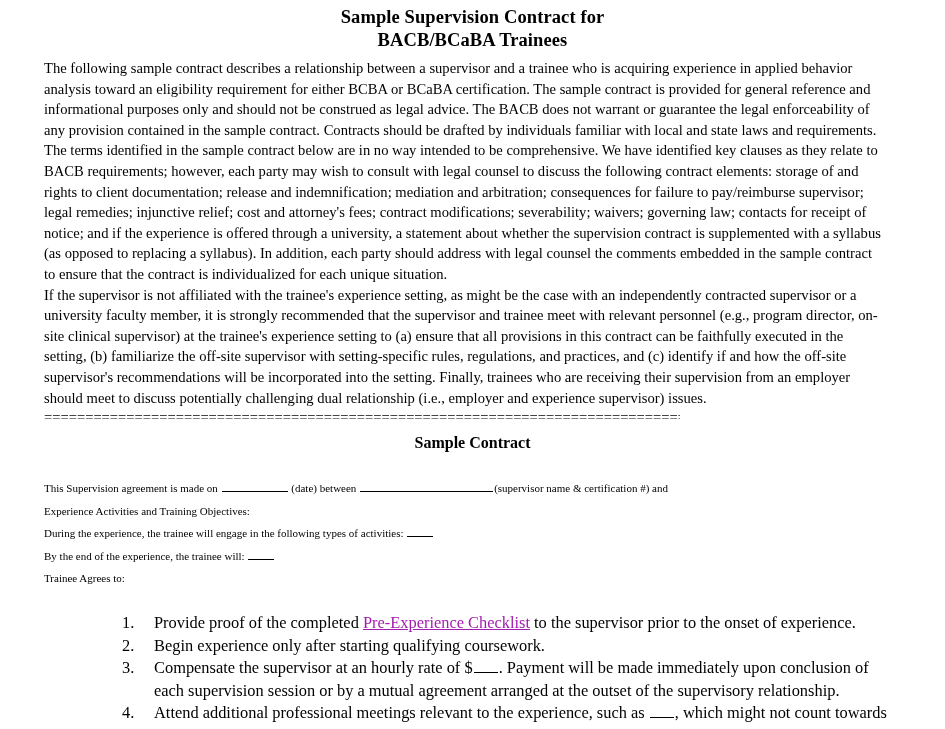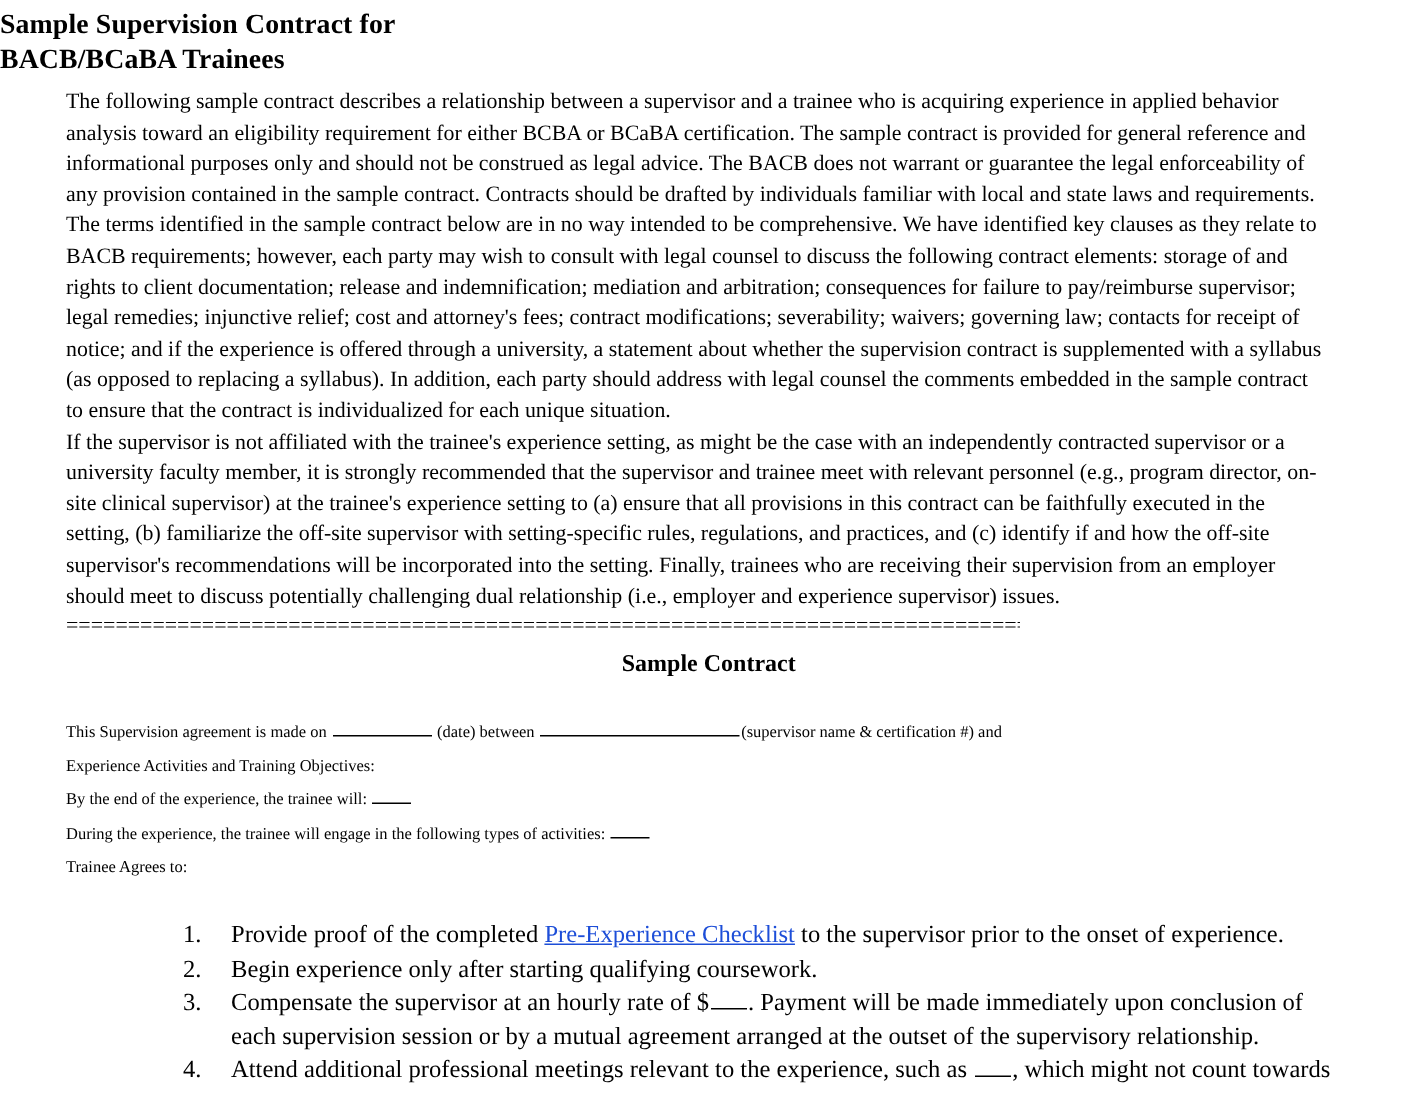--- a/index.html
+++ b/index.html
@@ -18,20 +18,21 @@
     position: relative;
     width: 945px;
     height: 729px;
     background: #ffffff;
     box-sizing: border-box;
     padding: 0;
   }
 
   
   .title-block {
+    text-align: center;
     padding-top: 6px;
   }
   .title-line {
     font-size: 18.5px;
     font-weight: bold;
     line-height: 23px;
     letter-spacing: 0.1px;
   }
 
   
@@ -130,21 +131,21 @@
     margin-bottom: 0;
   }
   .agree-list li .num {
     position: absolute;
     left: 78px;
     top: 0;
     width: 26px;
     text-align: left;
   }
   a.doclink {
-    color: #1d4ed8;
+    color: #a21caf;
     text-decoration: underline;
   }
 </style>
 </head>
 <body>
 
 <div class="page">
 
   <div class="title-block">
     <div class="title-line">Sample Supervision Contract for</div>
@@ -157,22 +158,22 @@
     <p>If the supervisor is not affiliated with the trainee's experience setting, as might be the case with an independently contracted supervisor or a university faculty member, it is strongly recommended that the supervisor and trainee meet with relevant personnel (e.g., program director, on-site clinical supervisor) at the trainee's experience setting to (a) ensure that all provisions in this contract can be faithfully executed in the setting, (b) familiarize the off-site supervisor with setting-specific rules, regulations, and practices, and (c) identify if and how the off-site supervisor's recommendations will be incorporated into the setting. Finally, trainees who are receiving their supervision from an employer should meet to discuss potentially challenging dual relationship (i.e., employer and experience supervisor) issues.</p>
   </div>
 
   <div class="eq-divider">=====================================================================================================</div>
 
   <div class="sub-heading">Sample Contract</div>
 
   <div class="agreement">
     <p><span>This Supervision agreement is made on </span><span class="blank-md"></span><span> (date) between </span><span class="blank-lg"></span><span>(supervisor name &amp; certification #) and </span></p>
     <p class="bold">Experience Activities and Training Objectives:</p>
+    <p><span>During the experience, the trainee will engage in the following types of activities: </span><span class="blank-sm"></span></p>
     <p><span>By the end of the experience, the trainee will: </span><span class="blank-sm"></span></p>
-    <p><span>During the experience, the trainee will engage in the following types of activities: </span><span class="blank-sm"></span></p>
     <p class="bold">Trainee Agrees to:</p>
 
     <ol class="agree-list">
       <li>
         <span class="num">1.</span><span>Provide proof of the completed </span><a class="doclink" href="#">Pre-Experience Checklist</a><span> to the supervisor prior to the onset of experience.</span>
       </li>
       <li>
         <span class="num">2.</span><span>Begin experience only after starting qualifying coursework.</span>
       </li>
       <li>

